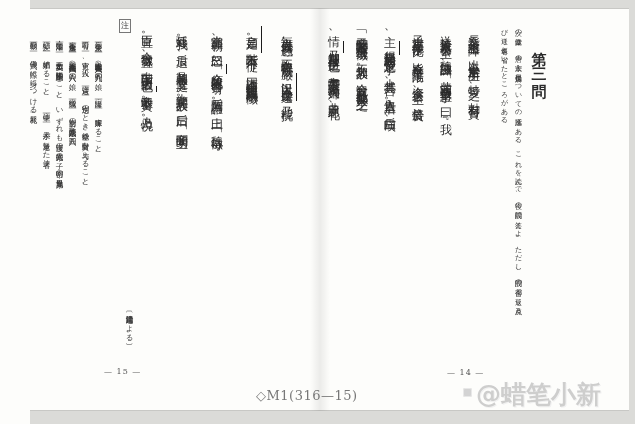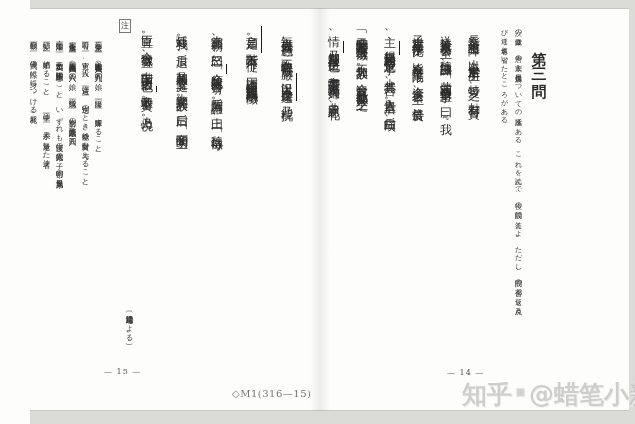--- a/index.html
+++ b/index.html
@@ -27,21 +27,21 @@
   #attribution{position:absolute;left:124px;top:308px;height:90px;font-size:7.5px;color:#3a3a3a;letter-spacing:0.5px;}
   
   #notes-label{position:absolute;left:119px;top:19px;font-size:8px;border:0.5px solid #777;
                padding:0 1px 1px 1px;color:#333;}
   #notes{position:absolute;left:27px;top:36px;height:340px;font-size:7.5px;color:#333;}
   #notes .ncol{line-height:13px;letter-spacing:0.3px;}
   
   .pgnum{position:absolute;font-size:8px;color:#555;letter-spacing:1px;}
   #pg-left{left:104px;top:367px;}
   #pg-right{left:447px;top:368px;}
-  #printmark{position:absolute;left:232px;top:388px;font-size:10px;color:#777;letter-spacing:0.5px;}
+  #printmark{position:absolute;left:256px;top:388px;font-size:13px;color:#777;letter-spacing:0.5px;}
   
   #watermark{position:absolute;left:462px;top:378px;font-size:25px;font-weight:bold;
              font-family:"DejaVu Sans","Liberation Sans",sans-serif;color:#c9c9c9;
              text-shadow:0 0 1px #ffffff,1px 1px 0 #efefef;opacity:0.9;white-space:nowrap;
              display:flex;align-items:center;gap:3px;}
   #wm-logo{display:inline-block;width:9px;height:9px;border-radius:2px;background:#cfcfcf;
            box-shadow:inset 0 0 0 1px #e6e6e6;margin:0 1px 4px 1px;}
 </style>
 </head>
 <body>
@@ -89,18 +89,17 @@
       <div class="ncol">〇楚・淮陽――楚王劉英と淮陽王劉延のこと。いずれも後漢の光武帝の子、明帝の異母兄弟。</div>
       <div class="ncol">〇結髪――結婚すること。　〇中使――天子が派遣した使者。</div>
       <div class="ncol">〇朝服――儀式の際に身につける礼服。</div>
     </div>
 
   <div id="pg-left" class="pgnum">— 15 —</div>
   <div id="printmark">◇M1(316—15)</div>
   <div id="pg-right" class="pgnum">— 14 —</div>
 
   <div id="watermark">
-    <span>知乎</span>
     <span id="wm-logo"></span>
     <span>@蜡笔小新</span>
   </div>
 
 </div>
 
 </body></html>

